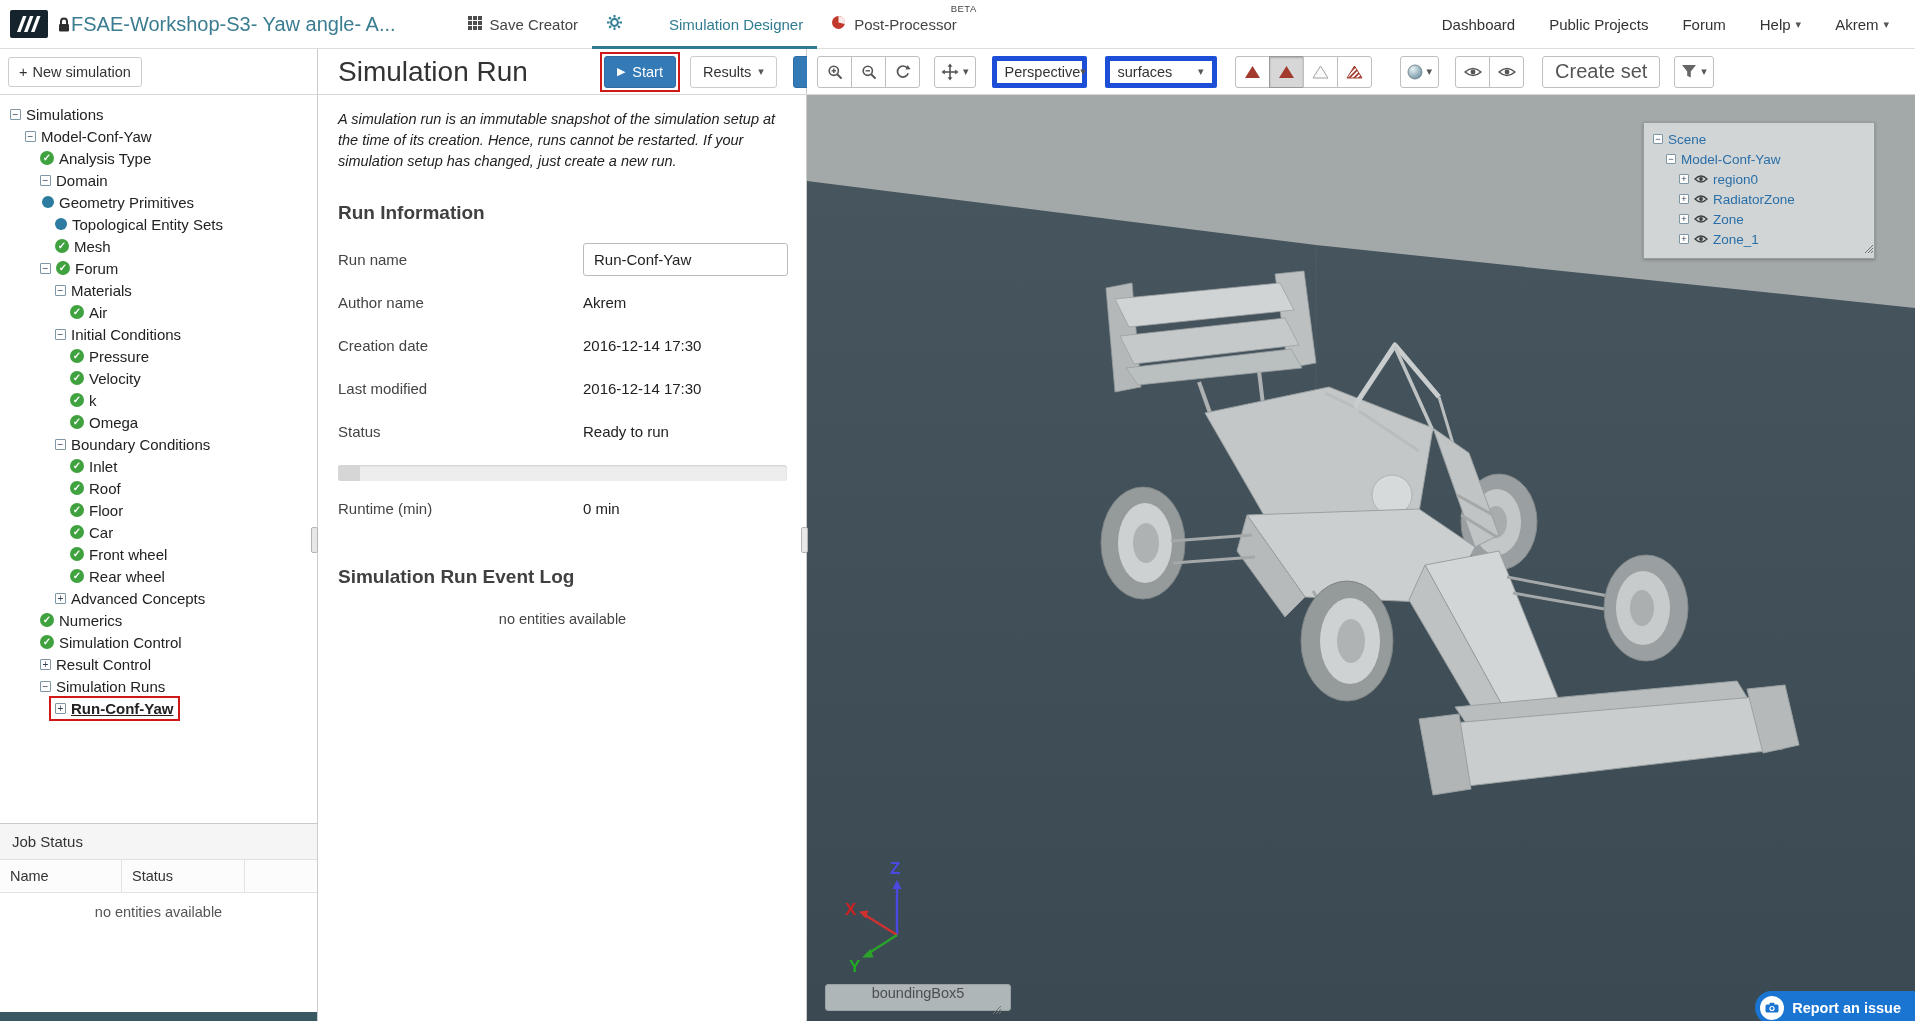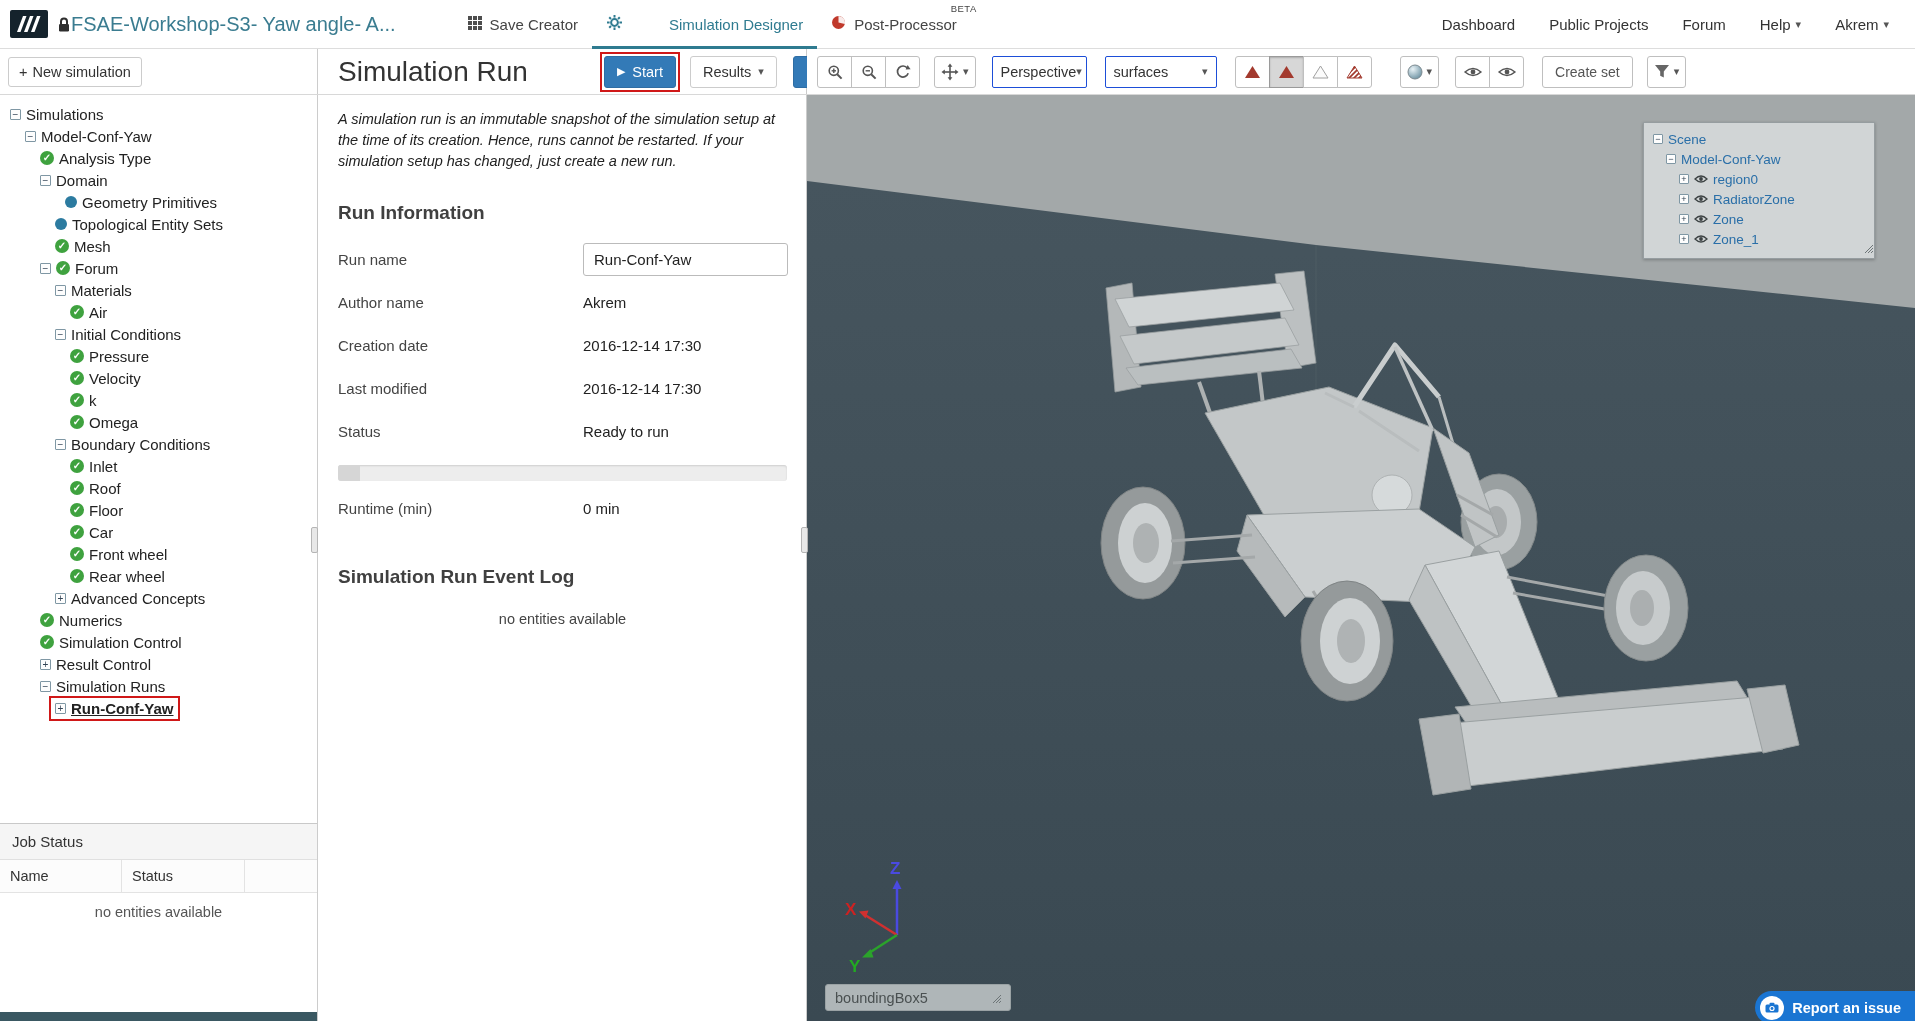--- a/index.html
+++ b/index.html
@@ -68,29 +68,29 @@
   .log-head span:first-child { border-right: 1px solid #ddd; }
   .log-empty { width: 449px; text-align: center; padding: 9px; font-size: 14.5px; color: #444; }
   
   #viewport-toolbar { padding-left: 10px; background: #fff; }
   .vbtn { height: 32px; min-width: 35px; background: #fff; border: 1px solid #bfbfbf; border-radius: 3px; display: inline-flex; align-items: center; justify-content: center; gap: 4px; color: #555; cursor: pointer; padding: 0 6px; }
   .btn-group { display: inline-flex; }
   .btn-group .vbtn { border-radius: 0; margin-left: -1px; }
   .btn-group .vbtn:first-child { border-radius: 3px 0 0 3px; margin-left: 0; }
   .btn-group .vbtn:last-child { border-radius: 0 3px 3px 0; }
   .vbtn.pressed { background: #d7d7d7; border-color: #9a9a9a; box-shadow: inset 0 1px 2px rgba(0,0,0,.2); }
-  .vselect { height: 32px; border: 1px solid #1d4ed8; border-radius: 2px; background: #fff; display: inline-flex; align-items: center; justify-content: space-between; padding: 0 8px; font-size: 14.5px; color: #333; cursor: pointer; }
+  .vselect { height: 32px; border: 5px solid #1d4ed8; border-radius: 2px; background: #fff; display: inline-flex; align-items: center; justify-content: space-between; padding: 0 8px; font-size: 14.5px; color: #333; cursor: pointer; }
   
   #viewport { position: relative; background: #a3a8a9; overflow: hidden; }
   #scene-svg { position: absolute; inset: 0; width: 100%; height: 100%; }
   #scene-tree { position: absolute; top: 27px; right: 40px; width: 232px; background: rgba(213,217,218,.92); border: 1px solid #969da0; box-shadow: 0 1px 3px rgba(0,0,0,.25); padding: 6px 6px 9px; }
   .st-row { display: flex; align-items: center; gap: 5px; height: 20px; font-size: 13.5px; color: #2a6fa8; cursor: pointer; }
   .st-exp { width: 10px; height: 10px; line-height: 8px; font-size: 9px; }
   #st-resize { position: absolute; right: 1px; bottom: 1px; }
-  #bounding-box { position: absolute; left: 18px; top: 889px; width: 186px; height: 27px; background: rgba(196,201,202,.85); border: 1px solid #9aa2a4; border-radius: 3px; color: #4a5051; font-size: 14.5px; display: flex; align-items: center; padding: 0 9px; }
+  #bounding-box { position: absolute; left: 18px; top: 889px; width: 186px; height: 27px; background: rgba(196,201,202,.85); border: 1px solid #9aa2a4; border-radius: 3px; color: #4a5051; font-size: 14.5px; display: flex; align-items: center; padding: 0 9px; flex-direction: column; }
   #bb-resize { margin-left: auto; }
   #report-issue { position: absolute; right: 0; top: 896px; height: 33px; background: #1a75d2; border-radius: 17px 0 0 17px; display: flex; align-items: center; gap: 8px; padding: 0 14px 0 5px; color: #fff; font-size: 14.5px; font-weight: 700; cursor: pointer; }
   .cam-circle { width: 24px; height: 24px; border-radius: 50%; background: #fff; display: flex; align-items: center; justify-content: center; }
   
   .splitter-handle { position: absolute; top: 527px; width: 7px; height: 26px; background: #e8e8e8; border: 1px solid #b5b5b5; border-radius: 2px; cursor: col-resize; }
 </style>
 </head>
 <body>
 
 <div id="app">
@@ -310,21 +310,21 @@
             </svg>
         </button>
         <button class="vbtn">
           <svg width="18" height="12">
               <path d="M1,6 Q9,-1 17,6 Q9,13 1,6 Z" fill="none" stroke="#555" stroke-width="1.5"></path>
               <circle cx="9" cy="6" r="2.4" fill="#555"></circle>
             </svg>
         </button>
       </span>
 
-      <button class="vbtn" style="margin-left:18px;padding:0 12px;font-size:14px;">
+      <button class="vbtn" style="margin-left:18px;padding:0 12px;font-size:20px;">
         <span>Create set</span>
       </button>
 
       <button class="vbtn" style="margin-left:14px;">
         <svg width="16" height="15">
             <path d="M1,1 H15 L9.8,7.5 V13.5 L6.2,11.8 V7.5 Z" fill="#666"></path>
           </svg>
         <span class="caret">▾</span>
       </button>
     </div>
@@ -355,21 +355,21 @@
       <span class="t-label">Analysis Type</span>
     </span>
   </div>
           <div class="tree-row" style="padding-left: 37px;">
     <span class="row-inner">
       <span class="t-exp">−</span>
 
       <span class="t-label">Domain</span>
     </span>
   </div>
-          <div class="tree-row" style="padding-left: 62px;">
+          <div class="tree-row" style="padding-left: 39px;">
     <span class="row-inner">
 
       <span class="t-icon dot"></span>
       <span class="t-label">Geometry Primitives</span>
     </span>
   </div>
           <div class="tree-row" style="padding-left: 52px;">
     <span class="row-inner">
 
       <span class="t-icon dot"></span>

